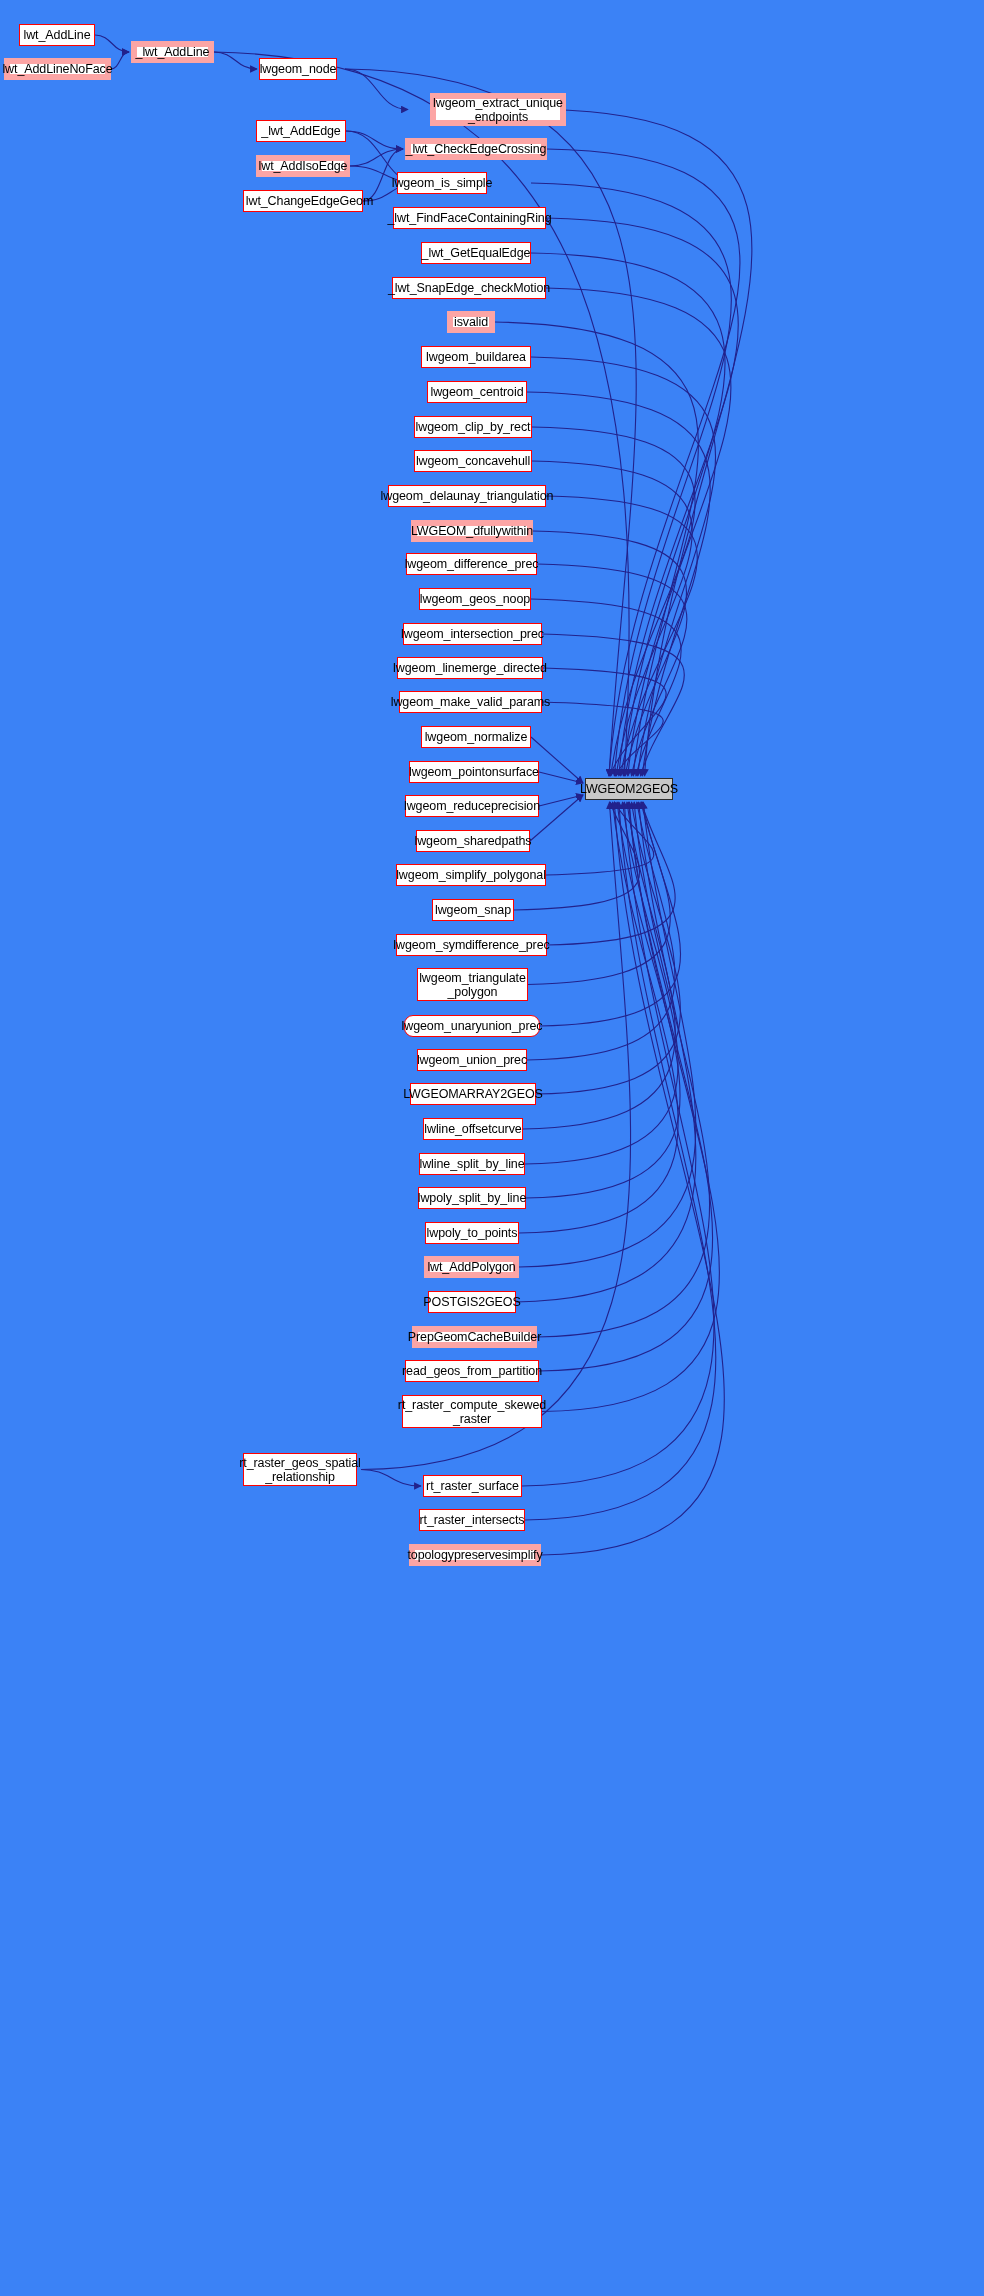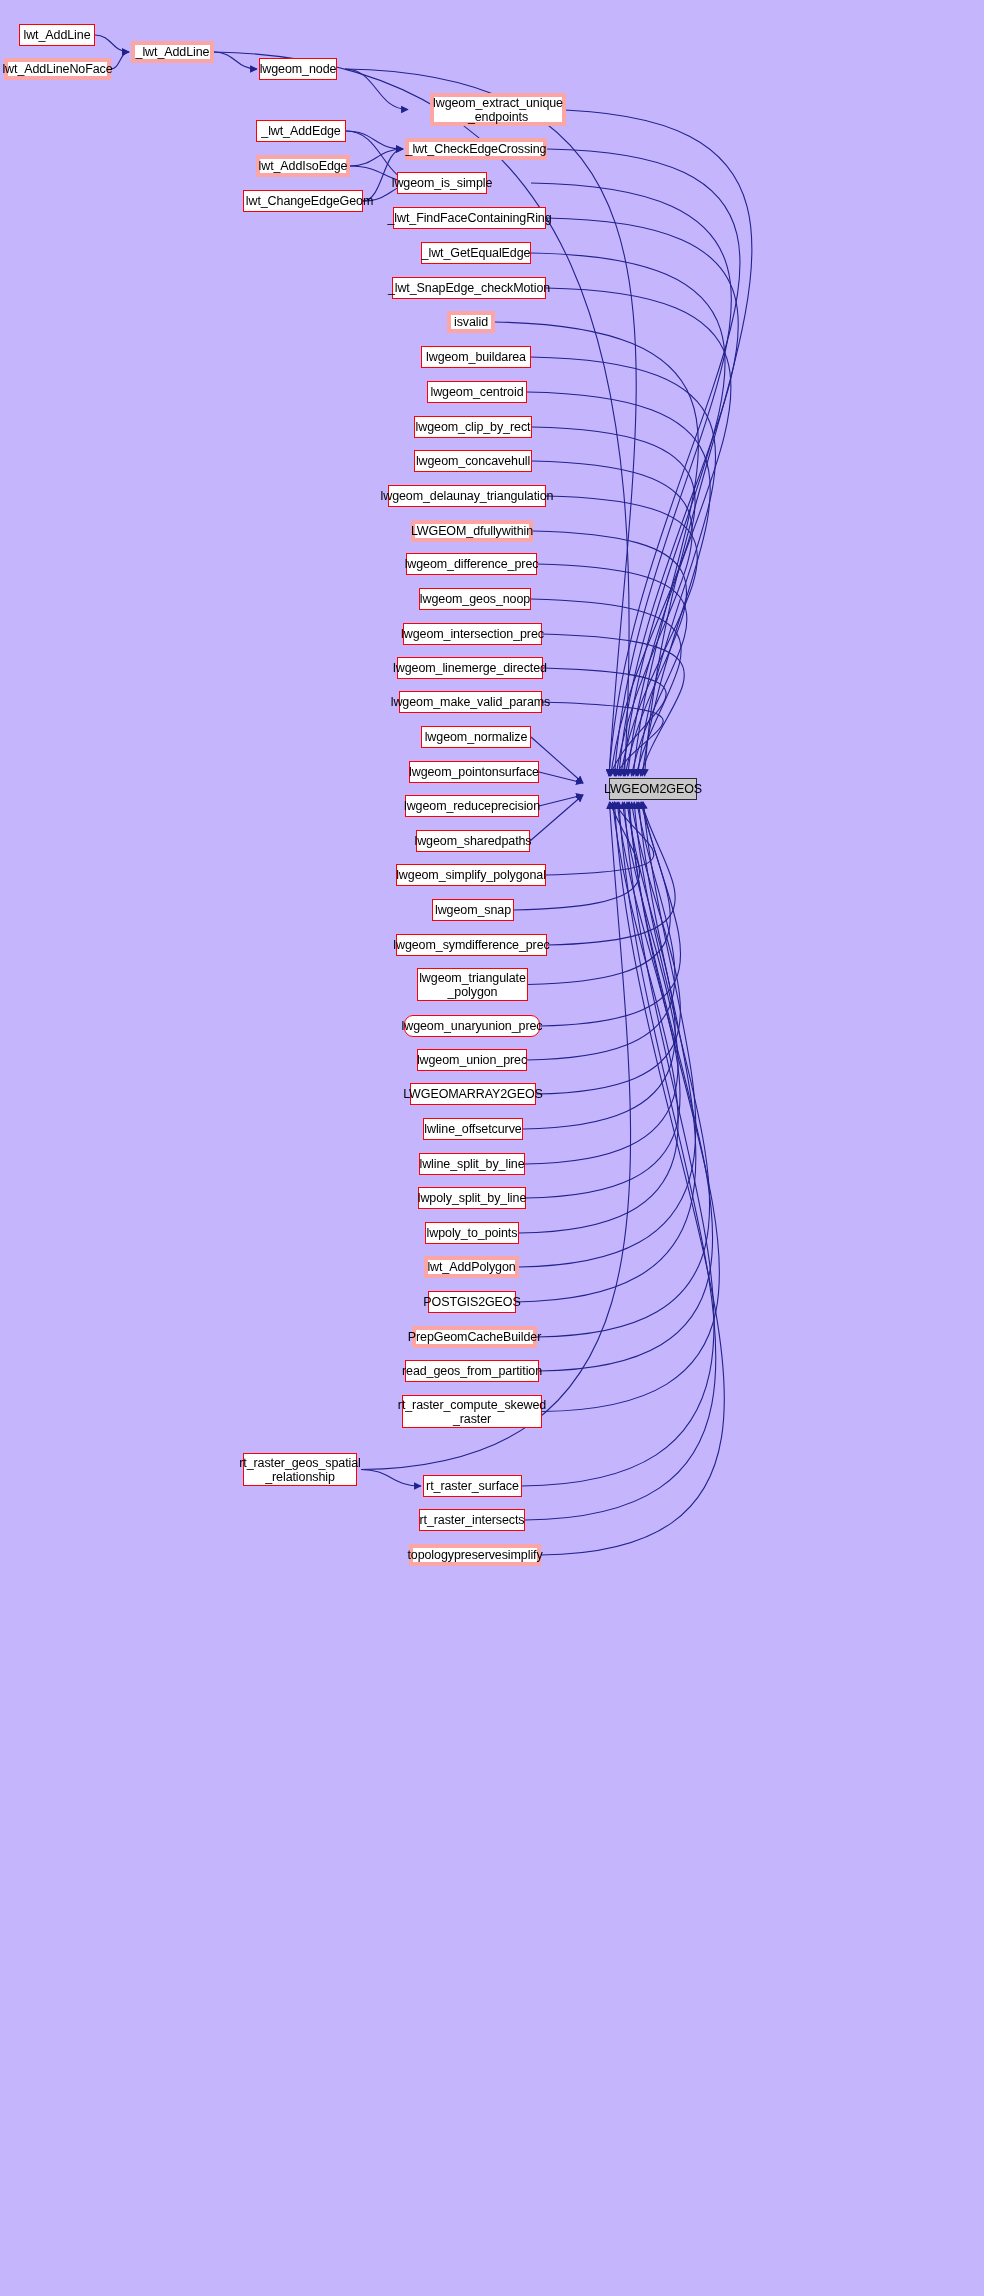--- a/index.html
+++ b/index.html
@@ -5,21 +5,21 @@
 <style>
   html, body {
     margin: 0;
     padding: 0;
     background: #ffffff;
   }
   #canvas {
     position: relative;
     width: 984px;
     height: 2296px;
-    background: #c4b5fd;
+    background: #3b82f6;
     font-family: "Liberation Sans", sans-serif;
     overflow: hidden;
   }
   #edges {
     position: absolute;
     left: 0;
     top: 0;
     width: 984px;
     height: 2296px;
     pointer-events: none;
@@ -34,27 +34,26 @@
     font-size: 12.5px;
     line-height: 14px;
     color: #000000;
     background: #ffffff;
     border: 1px solid #ff0000;
     white-space: pre-line;
     letter-spacing: -0.1px;
     z-index: 5;
   }
   .node.black {
-    border: 4px solid #fca5a5;
+    border: 6px solid #fca5a5;
   }
   .node.target {
     border: 1px solid #2b2b2b;
     background: #c8c8c8;
     font-weight: normal;
-    margin-left: 24px;
   }
 </style>
 </head>
 <body>
 
 <div id="canvas">
   <svg id="edges" xmlns="http://www.w3.org/2000/svg">
       <defs>
         <marker id="ah" viewBox="0 0 10 10" refX="9" refY="5" markerWidth="7" markerHeight="7" orient="auto">
           <path d="M 0 0 L 10 5 L 0 10 z" fill="#22228c"></path>

